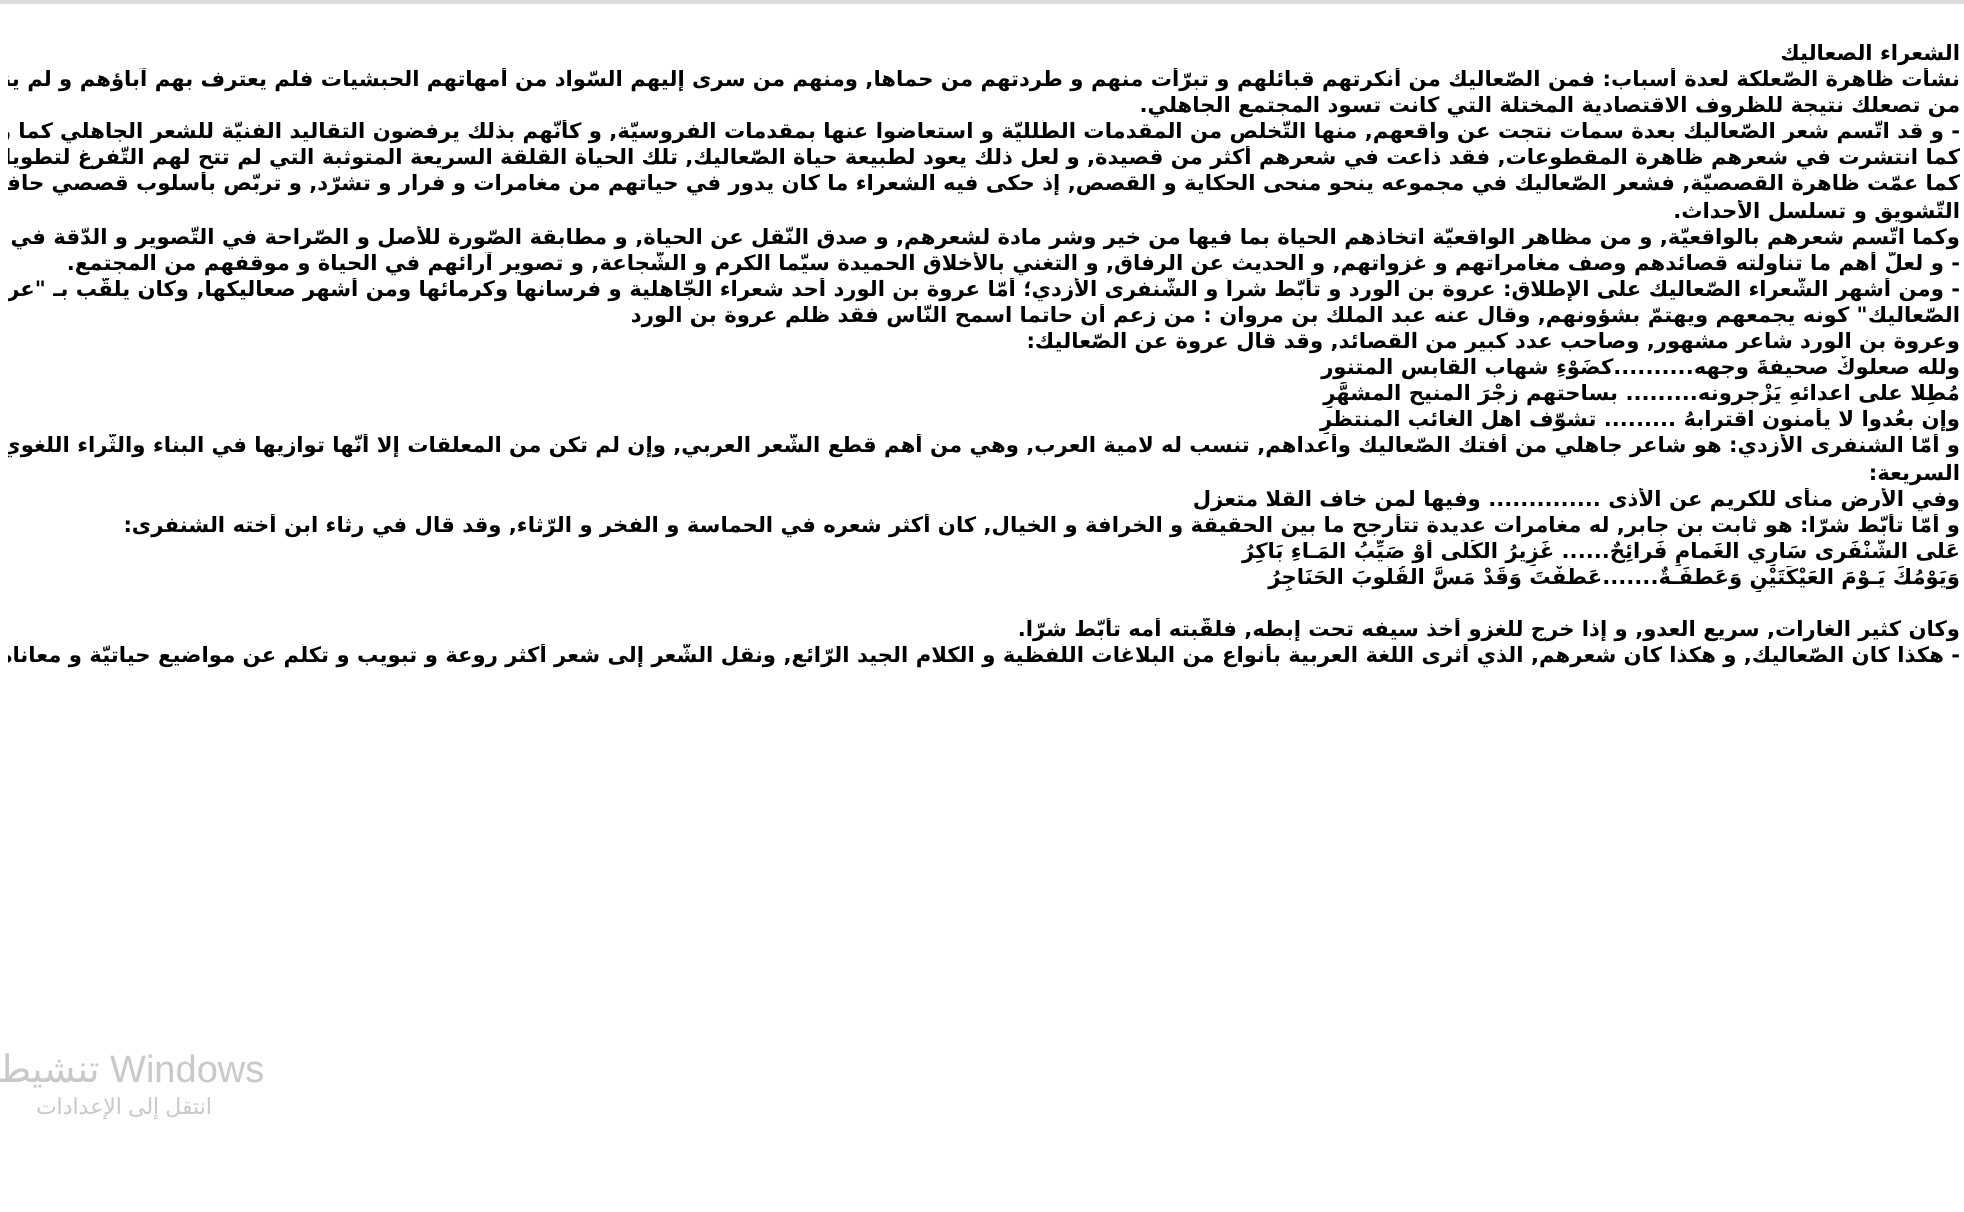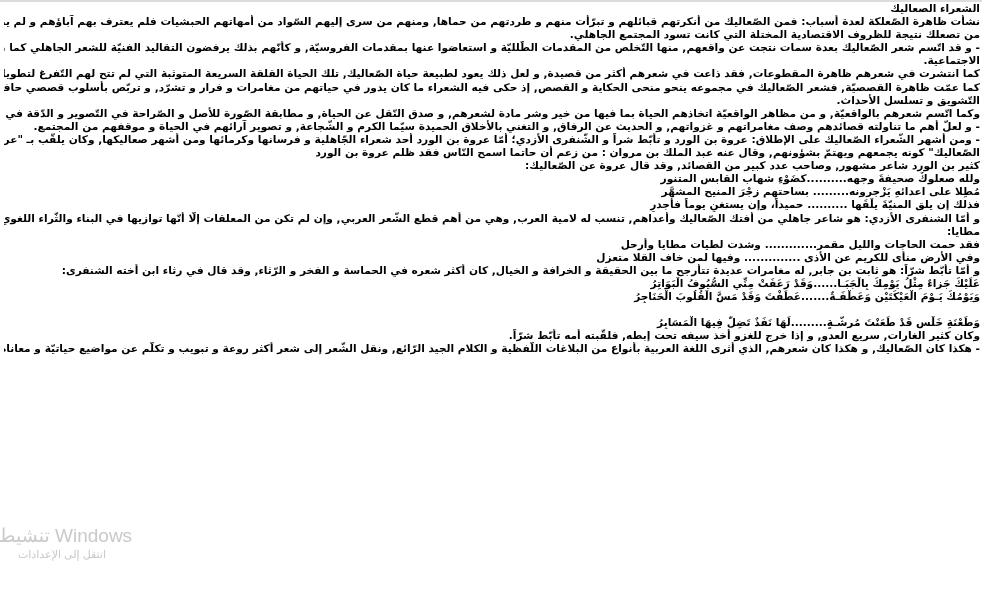--- a/index.html
+++ b/index.html
@@ -9,21 +9,21 @@
     font-family:"DejaVu Sans", "Liberation Sans", sans-serif;
   }
   .topbar { position:absolute; left:0; top:0; width:982px; height:2px; background:#dcdcdc; }
   .doc {
     position:absolute; right:2px; top:2px; width:976px;
     direction:rtl; text-align:right; color:#000;
     font-weight:bold; font-size:10.6px; line-height:13.1px;
     font-family:"DejaVu Sans", sans-serif;
   }
   .doc .line { white-space:nowrap; overflow:hidden; height:13.1px; }
-  .doc .title { margin-top:0; }
+  .doc .title { margin-top:19px; }
   .doc .verse { padding-right:0; }
   .doc .gap { height:13.1px; }
   .watermark {
     position:absolute; left:-2px; top:525px;
     color:#c9c9c9; font-family:"Liberation Sans", sans-serif;
     pointer-events:none;
   }
   .watermark .w1 { font-size:19px; line-height:22px; font-weight:normal; }
   .watermark .w2 { font-size:11px; line-height:14px; direction:rtl; text-align:right; width:108px; }
 </style>
@@ -31,46 +31,43 @@
 <body>
 
 <div class="topbar"></div>
 
 <div class="doc">
   <div class="line title">الشعراء الصعاليك</div>
 
   <div class="line">نشأت ظاهرة الصّعلكة لعدة أسباب: فمن الصّعاليك من أنكرتهم قبائلهم و تبرّأت منهم و طردتهم من حماها, ومنهم من سرى إليهم السّواد من أمهاتهم الحبشيات فلم يعترف بهم آباؤهم و لم ينسبوهم إليهم, ومنهم</div>
   <div class="line">من تصعلك نتيجة للظروف الاقتصادية المختلة التي كانت تسود المجتمع الجاهلي.</div>
   <div class="line">- و قد اتّسم شعر الصّعاليك بعدة سمات نتجت عن واقعهم, منها التّخلص من المقدمات الطّلليّة و استعاضوا عنها بمقدمات الفروسيّة, و كأنّهم بذلك يرفضون التقاليد الفنيّة للشعر الجاهلي كما رفضوا التقاليد</div>
-  <div class="line">الاجتماعية.</div>
   <div class="line">كما انتشرت في شعرهم ظاهرة المقطوعات, فقد ذاعت في شعرهم أكثر من قصيدة, و لعل ذلك يعود لطبيعة حياة الصّعاليك, تلك الحياة القلقة السريعة المتوثبة التي لم تتح لهم التّفرغ لتطويل القصائد و تجويدها.</div>
   <div class="line">كما عمّت ظاهرة القصصيّة, فشعر الصّعاليك في مجموعه ينحو منحى الحكاية و القصص, إذ حكى فيه الشعراء ما كان يدور في حياتهم من مغامرات و فرار و تشرّد, و تربّص بأسلوب قصصي حافل بالإثارة و</div>
   <div class="line">التّشويق و تسلسل الأحداث.</div>
   <div class="line">وكما اتّسم شعرهم بالواقعيّة, و من مظاهر الواقعيّة اتخاذهم الحياة بما فيها من خير وشر مادة لشعرهم, و صدق النّقل عن الحياة, و مطابقة الصّورة للأصل و الصّراحة في التّصوير و الدّقة في التّعبير.</div>
   <div class="line">- و لعلّ أهم ما تناولته قصائدهم وصف مغامراتهم و غزواتهم, و الحديث عن الرفاق, و التغني بالأخلاق الحميدة سيّما الكرم و الشّجاعة, و تصوير آرائهم في الحياة و موقفهم من المجتمع.</div>
   <div class="line">- ومن أشهر الشّعراء الصّعاليك على الإطلاق: عروة بن الورد و تأبّط شراً و الشّنفرى الأزدي؛ أمّا عروة بن الورد أحد شعراء الجّاهلية و فرسانها وكرمائها ومن أشهر صعاليكها, وكان يلقّب بـ "عروة</div>
   <div class="line">الصّعاليك" كونه يجمعهم ويهتمّ بشؤونهم, وقال عنه عبد الملك بن مروان : من زعم أن حاتما اسمح النّاس فقد ظلم عروة بن الورد</div>
-  <div class="line">كثير بن الورد شاعر مشهور, وصاحب عدد كبير من القصائد, وقد قال عروة عن الصّعاليك:</div>
+  <div class="line">وعروة بن الورد شاعر مشهور, وصاحب عدد كبير من القصائد, وقد قال عروة عن الصّعاليك:</div>
 
   <div class="line verse">ولله صعلوكٌ صحيفةَ وجهه..........كضَوْءِ شهاب القابس المتنور</div>
   <div class="line verse">مُطِلا على اعدائهِ يَزْجرونه......... بساحتهم زجْرَ المنيح المشهَّرِ</div>
-  <div class="line verse">فذلك إن يلق المنيّةَ يلْقَها .......... حميداً، وإن يستغنِ يوماً فأجدرِ</div>
+  <div class="line verse">وإن بعُدوا لا يأمنون اقترابهُ ......... تشوّف اهل الغائب المنتظَّرِ</div>
 
   <div class="line">و أمّا الشنفرى الأزدي: هو شاعر جاهلي من أفتك الصّعاليك وأعداهم, تنسب له لامية العرب, وهي من أهم قطع الشّعر العربي, وإن لم تكن من المعلقات إلّا أنّها توازيها في البناء والثّراء اللغوي, يقول في</div>
-  <div class="line">مطايا:</div>
+  <div class="line">السريعة:</div>
 
-  <div class="line verse">فقد حمت الحاجات والليل مقمر............. وشدت لطيات مطايا وأرحل</div>
   <div class="line verse">وفي الأرض منأى للكريم عن الأذى .............. وفيها لمن خاف القلا متعزل</div>
 
   <div class="line">و أمّا تأبّط شرّاً: هو ثابت بن جابر, له مغامرات عديدة تتأرجح ما بين الحقيقة و الخرافة و الخيال, كان أكثر شعره في الحماسة و الفخر و الرّثاء, وقد قال في رثاء ابن أخته الشنفرى:</div>
 
-  <div class="line verse">عَلَيْكَ جَزاءٌ مِثْلُ يَوْمِكَ بِالْجَبَـا......وَقَدْ رَعَفَتْ مِنِّي السُّيُوفُ الْبَوَاتِرُ</div>
+  <div class="line verse">عَلى الشَّنْفَرى سَارِي الْغَمامِ فَرائِحٌ...... غَزِيرُ الْكُلَى أَوْ صَيِّبُ الْمَـاءِ بَاكِرُ</div>
   <div class="line verse">وَيَوْمُكَ يَـوْمَ الْعَيْكَتَيْنِ وَعَطْفَـةٌ.......عَطَفْتَ وَقَدْ مَسَّ الْقُلُوبَ الْحَنَاجِرُ</div>
   <div class="line gap"></div>
-  <div class="line verse">وَطَعْنَةِ خَلْسٍ قَدْ طَعَنْتَ مُرِشَّـةٍ.........لَهَا نَفَذٌ تَضِلُّ فِيهَا الْمَسَابِرُ</div>
 
   <div class="line">وكان كثير الغارات, سريع العدو, و إذا خرج للغزو أخذ سيفه تحت إبطه, فلقّبته أمه تأبّط شرّاً.</div>
   <div class="line">- هكذا كان الصّعاليك, و هكذا كان شعرهم, الذي أثرى اللغة العربية بأنواع من البلاغات اللّفظية و الكلام الجيد الرّائع, ونقل الشّعر إلى شعر أكثر روعة و تبويب و تكلّم عن مواضيع حياتيّة و معاناة مجتمعيّة.</div>
 </div>
 
 <div class="watermark">
   <div class="w1">تنشيط Windows</div>
   <div class="w2">انتقل إلى الإعدادات</div>
 </div>
 

